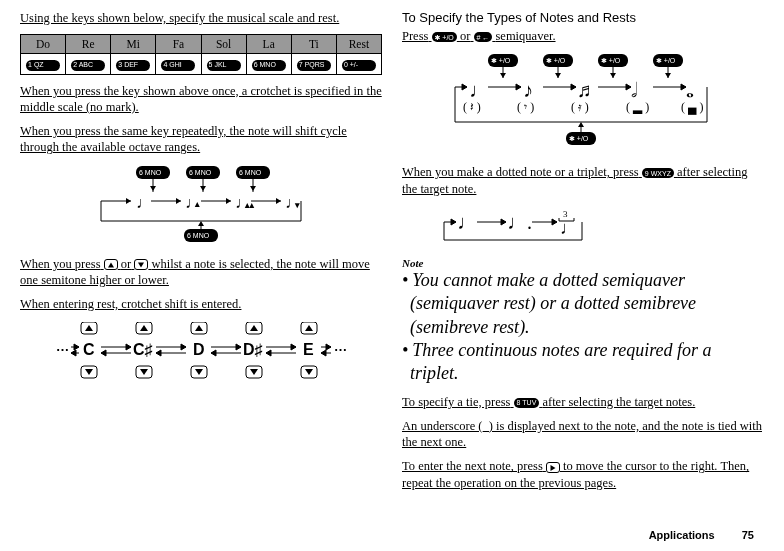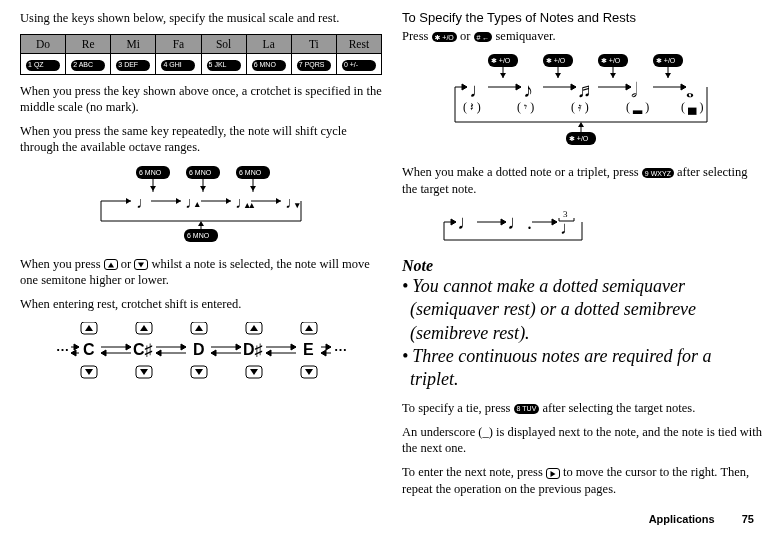--- a/index.html
+++ b/index.html
@@ -25,20 +25,21 @@
     }
     .heading {
       font-family: Arial, sans-serif;
       font-size: 13px;
       margin-bottom: 3px;
     }
     .body-text {
       font-size: 12.5px;
       line-height: 1.3;
       margin-bottom: 8px;
+      text-decoration: underline;
     }
     .scale-table {
       border-collapse: collapse;
       width: 100%;
       margin: 8px 0;
     }
     .scale-table th, .scale-table td {
       border: 1px solid black;
       text-align: center;
       font-size: 11.5px;
@@ -113,39 +114,39 @@
       border-left: 5px solid black;
     }
     .figure {
       display: flex;
       justify-content: center;
       margin: 10px 0;
     }
     .note-heading {
       font-style: italic;
       font-weight: bold;
-      font-size: 16px;
+      font-size: 11px;
       margin-top: 6px;
     }
     .note-list {
       font-style: italic;
       font-size: 18px;
       line-height: 1.3;
       padding-left: 8px;
       list-style: none;
       margin-bottom: 8px;
     }
     .note-list li::before {
       content: '•';
       margin-left: -8px;
       margin-right: 4px;
     }
     .footer {
       position: absolute;
-      bottom: 26px;
+      bottom: 10px;
       right: 30px;
       font-family: Arial, sans-serif;
       font-size: 11px;
       font-weight: bold;
     }
     .footer .page {
       margin-left: 24px;
     }
     
   </style>

